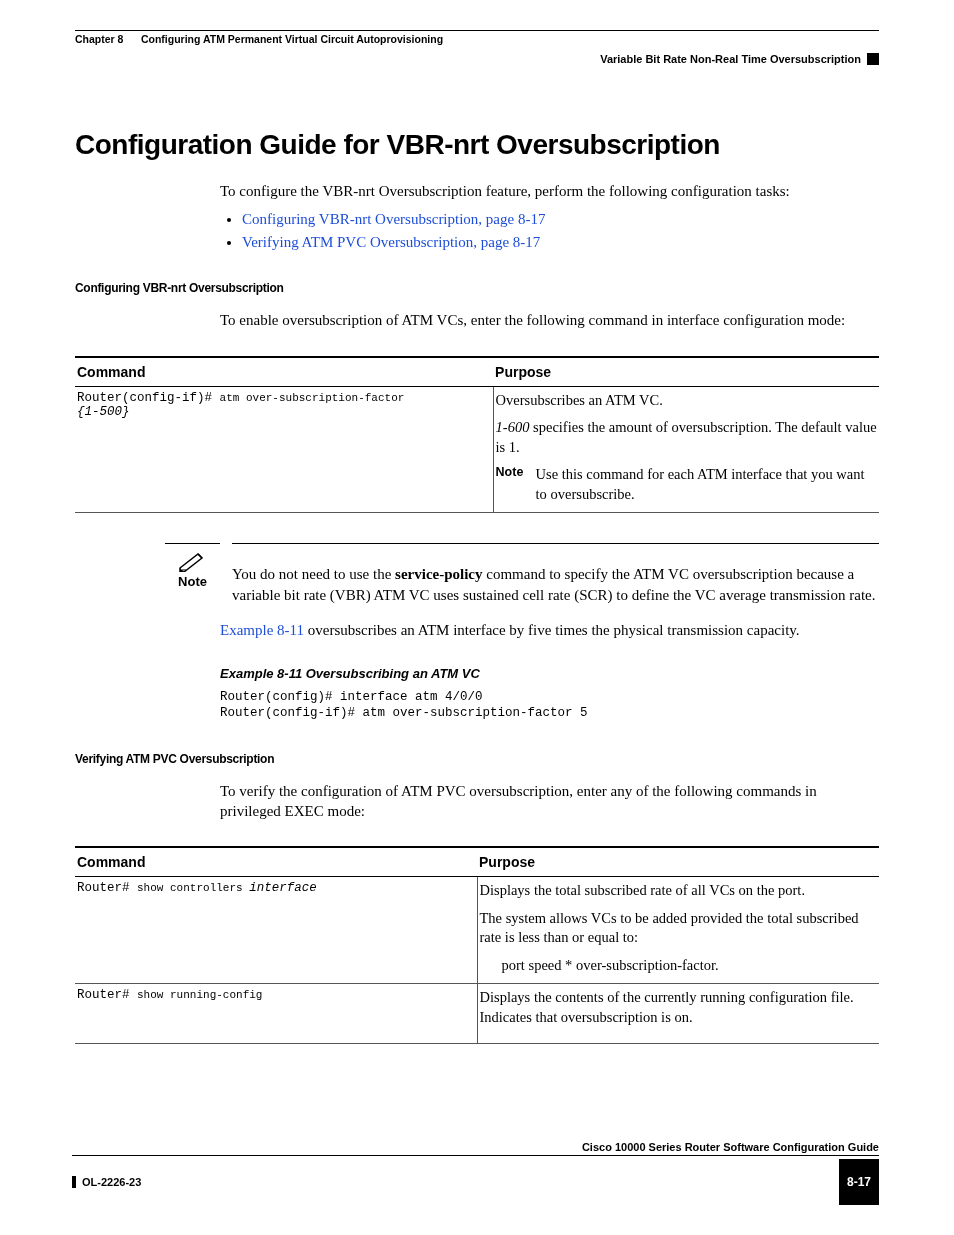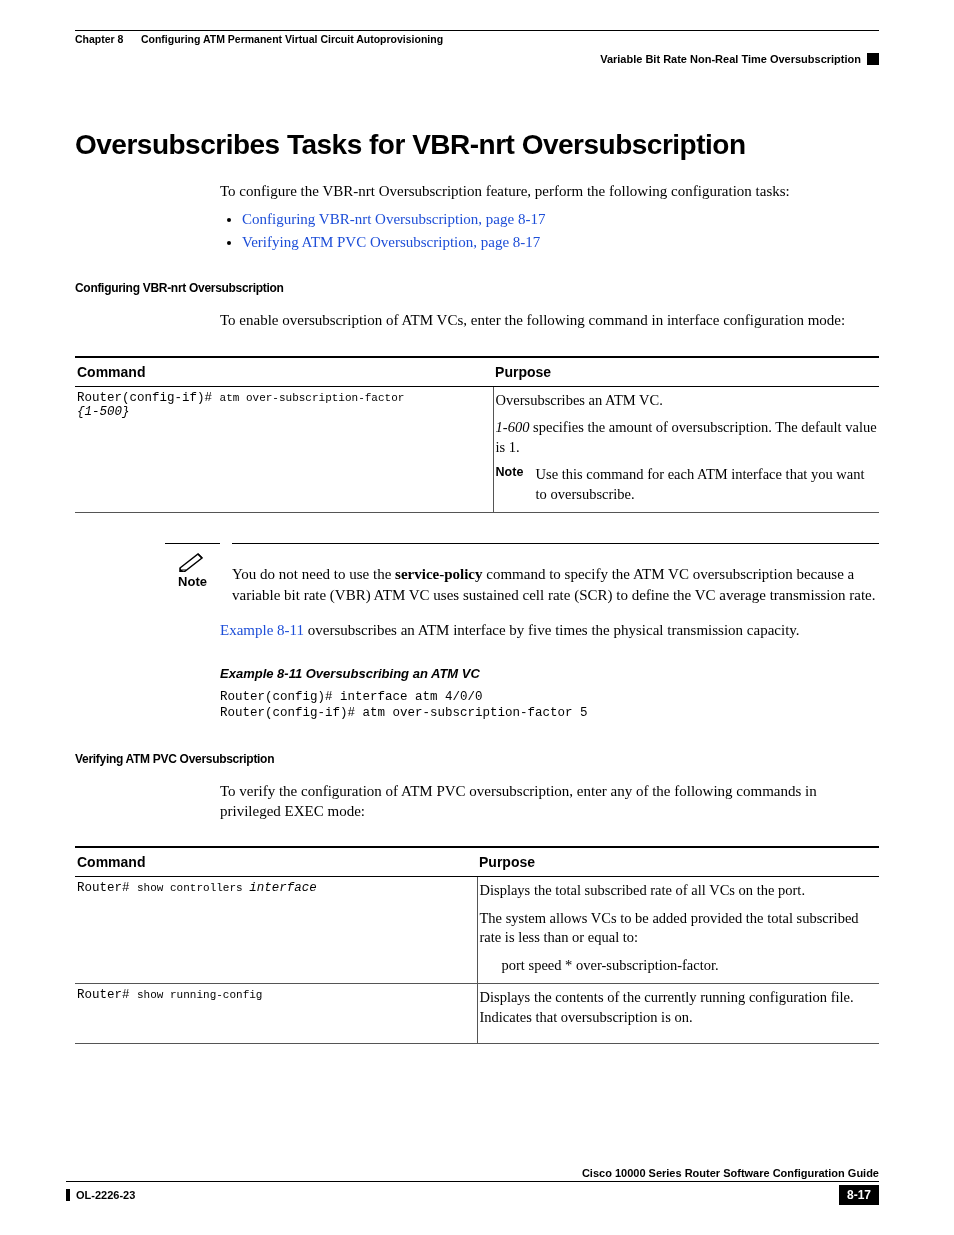--- a/index.html
+++ b/index.html
@@ -157,21 +157,21 @@
     font-family: "Courier New", monospace;
     font-size: 12.5px;
     margin-left: 145px;
     white-space: pre;
     line-height: 1.3;
     margin-bottom: 20px;
   }
   .footer {
     position: absolute;
     bottom: 30px;
-    left: 66px;
+    left: 72px;
     right: 75px;
   }
   .footer-line1 {
     text-align: right;
     font-family: Arial, Helvetica, sans-serif;
     font-weight: bold;
     font-size: 11px;
     border-bottom: 1px solid #000;
     padding-bottom: 2px;
   }
@@ -187,40 +187,40 @@
     font-size: 11px;
     border-left: 4px solid #000;
     padding-left: 6px;
   }
   .page-num {
     font-family: Arial, Helvetica, sans-serif;
     font-weight: bold;
     font-size: 12px;
     color: #fff;
     background: #000;
-    padding: 3px 8px;
+    padding: 16px 8px;
   }
   .pencil-icon {
     margin-bottom: 2px;
   }
 </style>
 </head>
 <body>
 
 <div class="page">
 
   <div class="header-top">
     <span class="chapter-label">Chapter 8      Configuring ATM Permanent Virtual Circuit Autoprovisioning</span>
   </div>
   <div class="section-label-row">
     <span class="section-label">Variable Bit Rate Non-Real Time Oversubscription</span>
     <span class="black-box"></span>
   </div>
 
-  <h1>Oversubscribes Tasks for VBR-nrt Oversubscription</h1>
+  <h1>Configuration Guide for VBR-nrt Oversubscription</h1>
 
   <p class="body-text">To configure the VBR-nrt Oversubscription feature, perform the following configuration tasks:</p>
 
   <ul class="links">
     <li><a class="crossref" href="#">Configuring VBR-nrt Oversubscription, page 8-17</a></li>
     <li><a class="crossref" href="#">Verifying ATM PVC Oversubscription, page 8-17</a></li>
   </ul>
 
   <h2>Configuring VBR-nrt Oversubscription</h2>
   <p class="body-text">To enable oversubscription of ATM VCs, enter the following command in interface configuration mode:</p>

